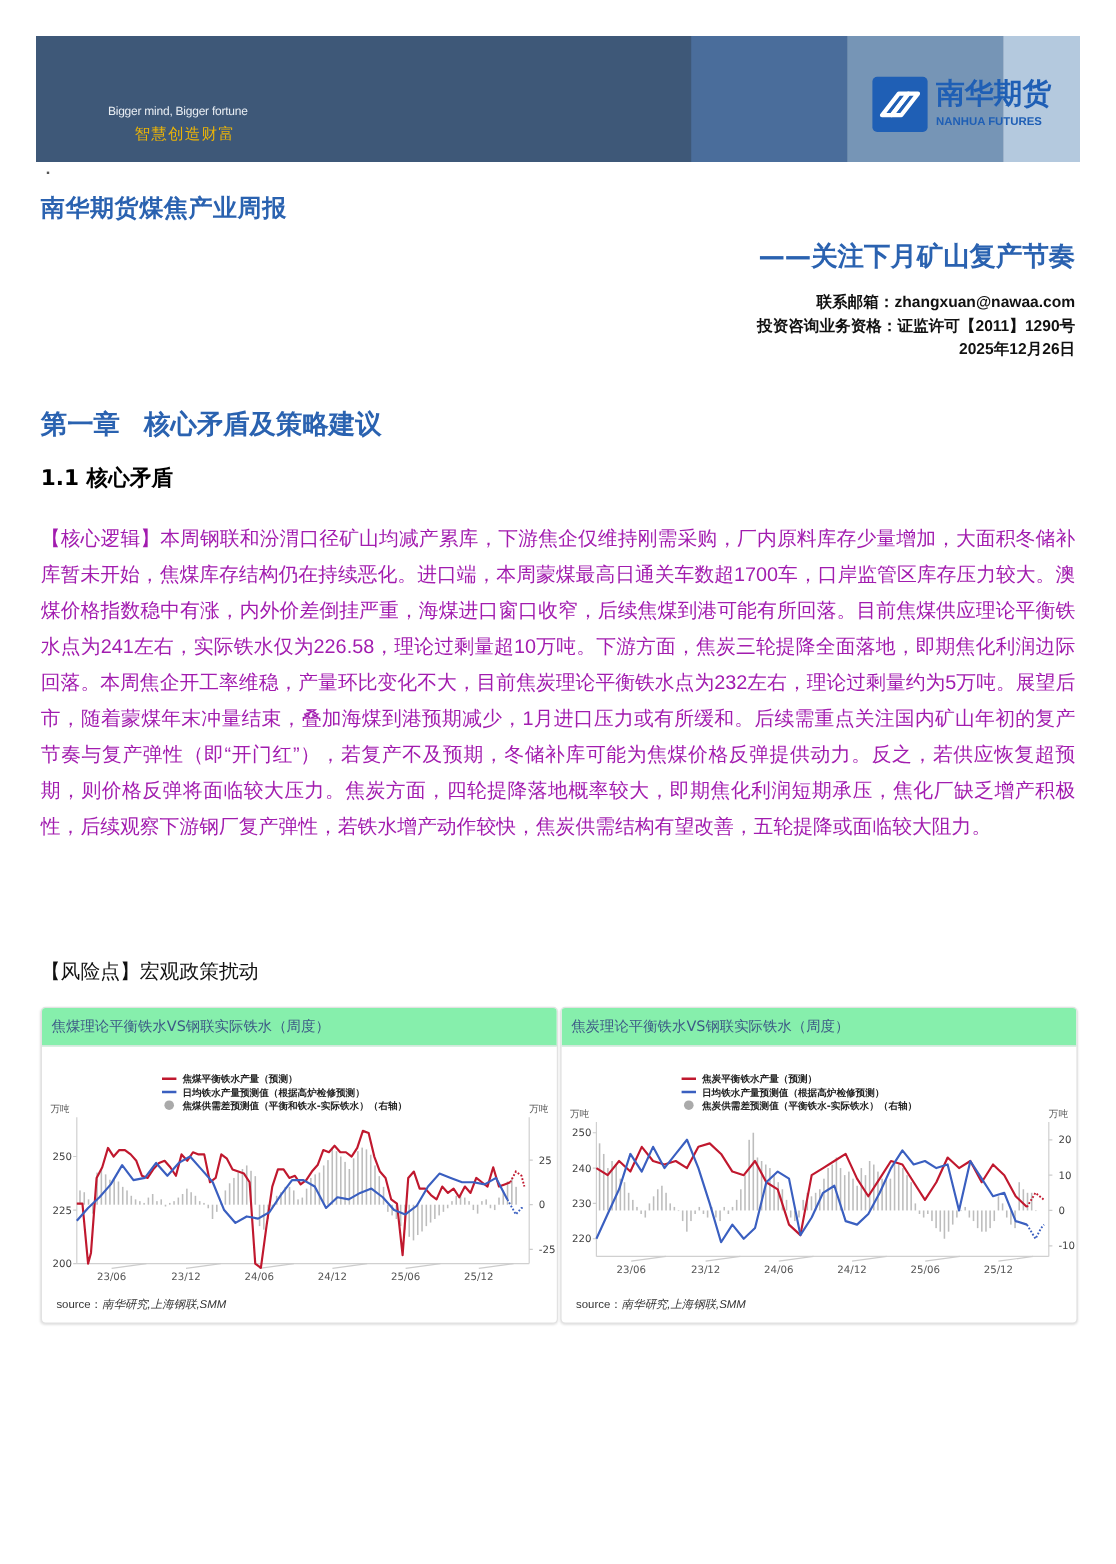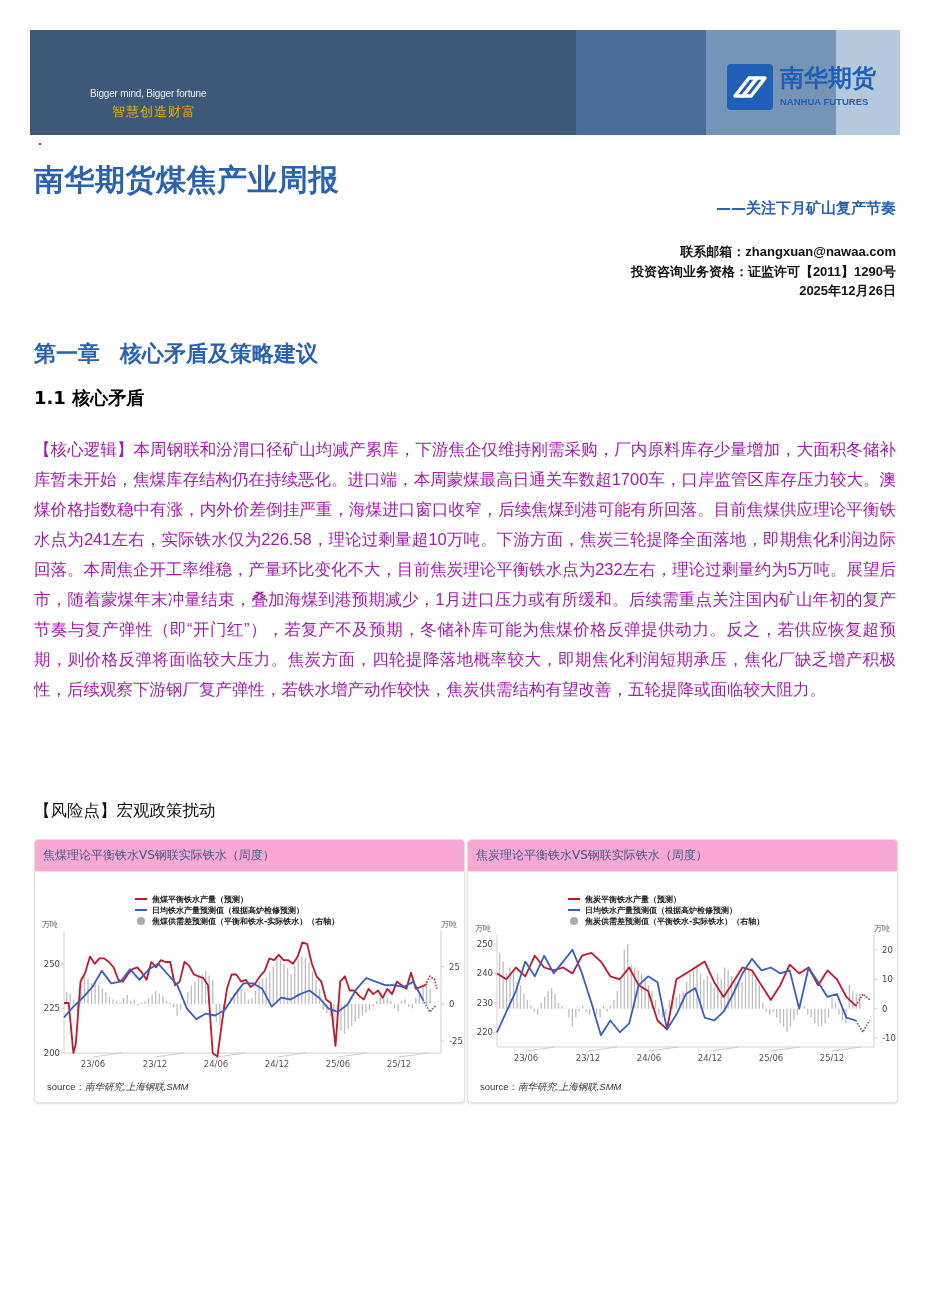--- a/index.html
+++ b/index.html
@@ -8,30 +8,30 @@
   .banner .band1{position:absolute;left:546px;top:0;width:130px;height:105px;background:#4a6d9b;}
   .banner .band2{position:absolute;left:676px;top:0;width:130px;height:105px;background:#7695b6;}
   .banner .band3{position:absolute;left:806px;top:0;width:64px;height:105px;background:#b4c9de;}
   .slogan-en{position:absolute;left:60px;top:58px;font-size:10px;color:#e8edf3;font-family:"Liberation Sans",sans-serif;letter-spacing:-0.2px;}
   .slogan-cn{position:absolute;left:82px;top:73px;font-size:13px;color:#eab308;letter-spacing:1px;}
   .logo{position:absolute;left:697px;top:32px;width:170px;height:50px;text-align:center;}
   .logo-mark{position:absolute;left:0;top:2px;width:46px;height:46px;background:#1f5fb5;border-radius:4px;}
   .logo-cn{position:absolute;left:53px;top:0px;font-size:24px;font-weight:bold;color:#1f5fb5;letter-spacing:0px;}
   .logo-en{position:absolute;left:53px;top:34px;font-size:9.5px;font-weight:bold;color:#1f5fb5;font-family:"Liberation Sans",sans-serif;}
   .dot{position:absolute;left:39px;top:143px;width:2px;height:2px;background:#555;}
-  .title{position:absolute;left:34px;top:160px;font-size:30px;font-weight:bold;color:#2a62b0;letter-spacing:0.5px;}
-  .subtitle{position:absolute;right:34px;top:199px;font-size:15px;font-weight:bold;color:#2a62b0;}
+  .title{position:absolute;left:34px;top:160px;font-size:20px;font-weight:bold;color:#2a62b0;letter-spacing:0.5px;}
+  .subtitle{position:absolute;right:34px;top:199px;font-size:22px;font-weight:bold;color:#2a62b0;}
   .meta{position:absolute;right:34px;top:242px;text-align:right;font-size:13px;font-weight:bold;line-height:19.5px;color:#111;font-family:"Liberation Sans",sans-serif;}
   .h1{position:absolute;left:34px;top:339px;font-size:22px;font-weight:bold;color:#2a62b0;}
   .h1 .gap{display:inline-block;width:20px;}
   .h2{position:absolute;left:34px;top:386px;font-size:18px;font-weight:bold;color:#000000;}
   .body{position:absolute;left:34px;top:434px;width:862px;font-size:16.5px;line-height:30px;text-align:justify;color:#a21caf;font-family:"Liberation Sans",sans-serif;}
   .risk{position:absolute;left:34px;top:795px;font-size:16.5px;line-height:30px;color:#111;font-family:"Liberation Sans",sans-serif;}
   .card{position:absolute;top:839px;height:262px;width:429px;background:#ffffff;border:1px solid #e2e2e2;border-radius:4px;box-shadow:0 1px 2px rgba(0,0,0,0.12);overflow:hidden;}
-  .card .head{height:31px;background:#f9a8d4;border-bottom:1px solid #e6e6e6;font-size:12px;color:#3d5a86;line-height:31px;padding-left:8px;}
+  .card .head{height:31px;background:#86efac;border-bottom:1px solid #e6e6e6;font-size:12px;color:#3d5a86;line-height:31px;padding-left:8px;}
   .card svg{position:absolute;left:0;top:32px;}
   .card .source{position:absolute;left:12px;bottom:8px;font-size:9.5px;color:#333;font-family:"Liberation Sans",sans-serif;}
   .card .source i{font-style:italic;}
 </style>
 </head>
 <body>
 
 <div class="banner">
   <div class="band1"></div>
   <div class="band2"></div>

